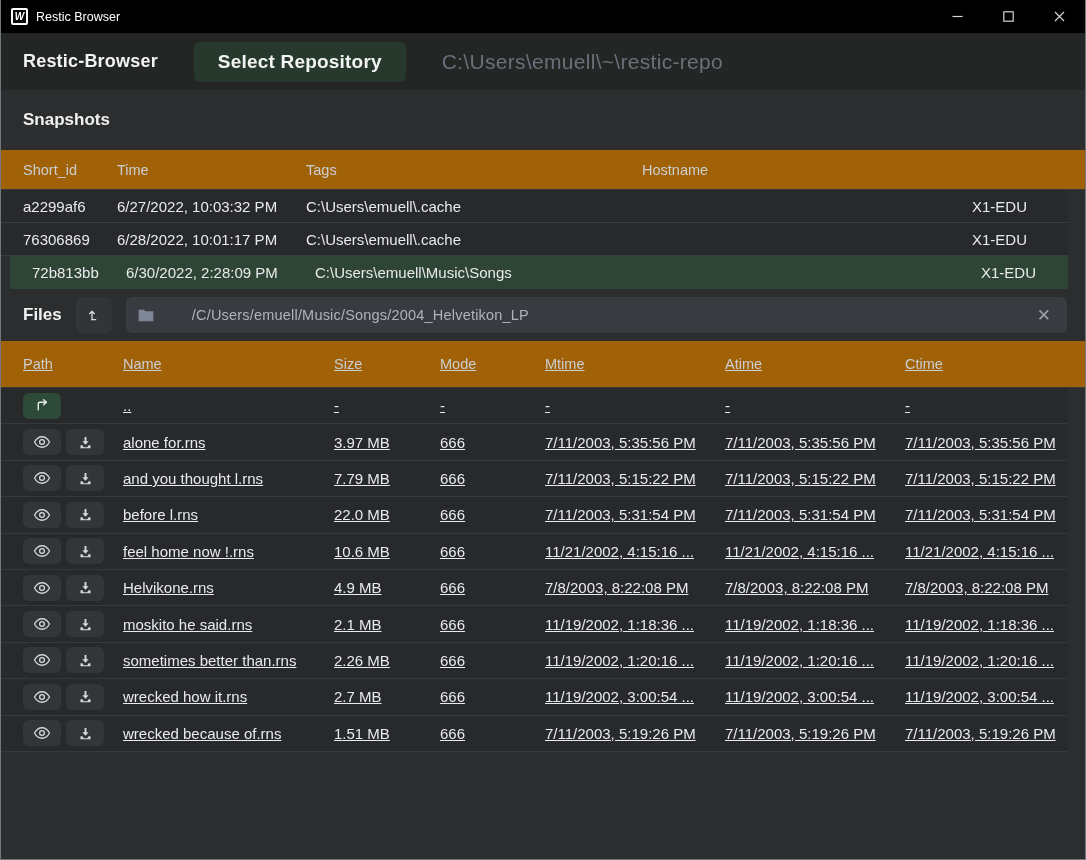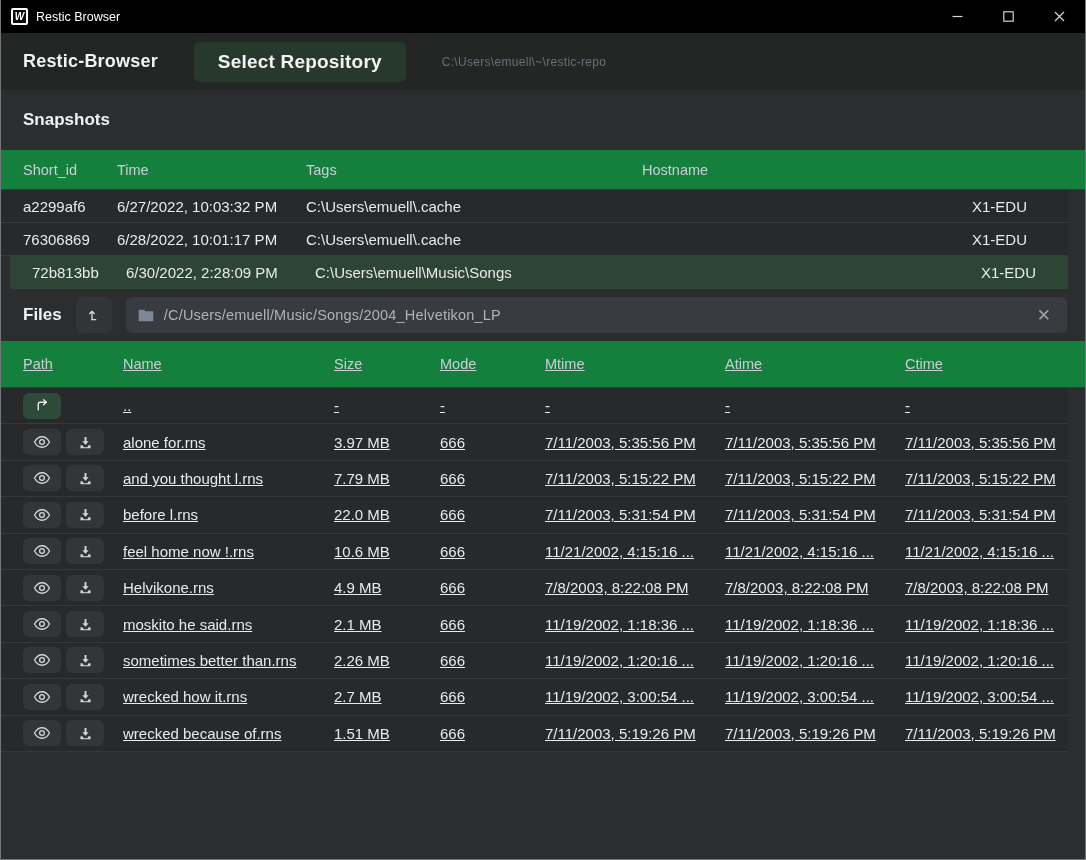--- a/index.html
+++ b/index.html
@@ -44,29 +44,29 @@
     height: 57px; background: #232624;
     display: flex; align-items: center; gap: 36px;
     padding: 0 22px; flex: 0 0 auto;
   }
   .header h1 { font-size: 18px; font-weight: 700; letter-spacing: 0.2px; color: #f2f3f4; }
   .repo-btn {
     background: #27392c; color: #f2f3f4; border: none; border-radius: 6px;
     font-family: inherit; font-size: 19px; font-weight: 700; letter-spacing: 0.2px;
     height: 40px; padding: 0 24px; cursor: pointer;
   }
-  .repo-path { font-size: 12px; color: #697079; letter-spacing: 0.3px; }
+  .repo-path { font-size: 21px; color: #697079; letter-spacing: 0.3px; }
 
   
   .section-head { height: 60px; display: flex; align-items: center; padding: 0 22px; flex: 0 0 auto; }
   .section-head h2 { font-size: 17px; font-weight: 700; color: #f0f1f2; }
 
   
   .thead {
-    background: #15803d; color: #caced2; font-size: 14.5px;
+    background: #a16207; color: #caced2; font-size: 14.5px;
     border-bottom: 1px solid #36393c;
   }
   .grid-snap {
     display: grid;
     grid-template-columns: 94px 189px 336px 330px 1fr;
     padding-left: 22px; padding-right: 18px; align-items: center;
   }
   .grid-files {
     display: grid;
     grid-template-columns: 100px 211px 106px 105px 180px 180px 1fr;
@@ -91,21 +91,21 @@
   .files-bar h2 { font-size: 17px; font-weight: 700; color: #f0f1f2; }
   .tool-btn {
     width: 36px; height: 36px; border: none; border-radius: 6px;
     background: #313538; display: flex; align-items: center; justify-content: center;
     cursor: pointer; flex: 0 0 auto;
   }
   .path-bar {
     flex: 1 1 auto; height: 36px; background: #383c40; border-radius: 6px;
     display: flex; align-items: center; padding: 0 12px; gap: 10px;
   }
-  .path-text { font-size: 14.5px; color: #aeb4bb; letter-spacing: 0.2px; flex: 1 1 auto; white-space: nowrap; overflow: hidden; }
+  .path-text { font-size: 14.5px; color: #aeb4bb; letter-spacing: 0.2px; flex: 1 1 auto; white-space: nowrap; overflow: hidden; margin-left: 28px; }
   .clear-x { color: #9aa0a6; font-size: 17px; line-height: 1; cursor: pointer; padding: 2px 4px; }
 
   
   .frow {
     height: 36.4px; font-size: 15px; color: #e8eaec;
     border-bottom: 1px solid #36393c;
     margin-right: 17px; background: #28292b;
   }
   .icons-cell { display: flex; gap: 5px; align-items: center; }
   .ibtn {

